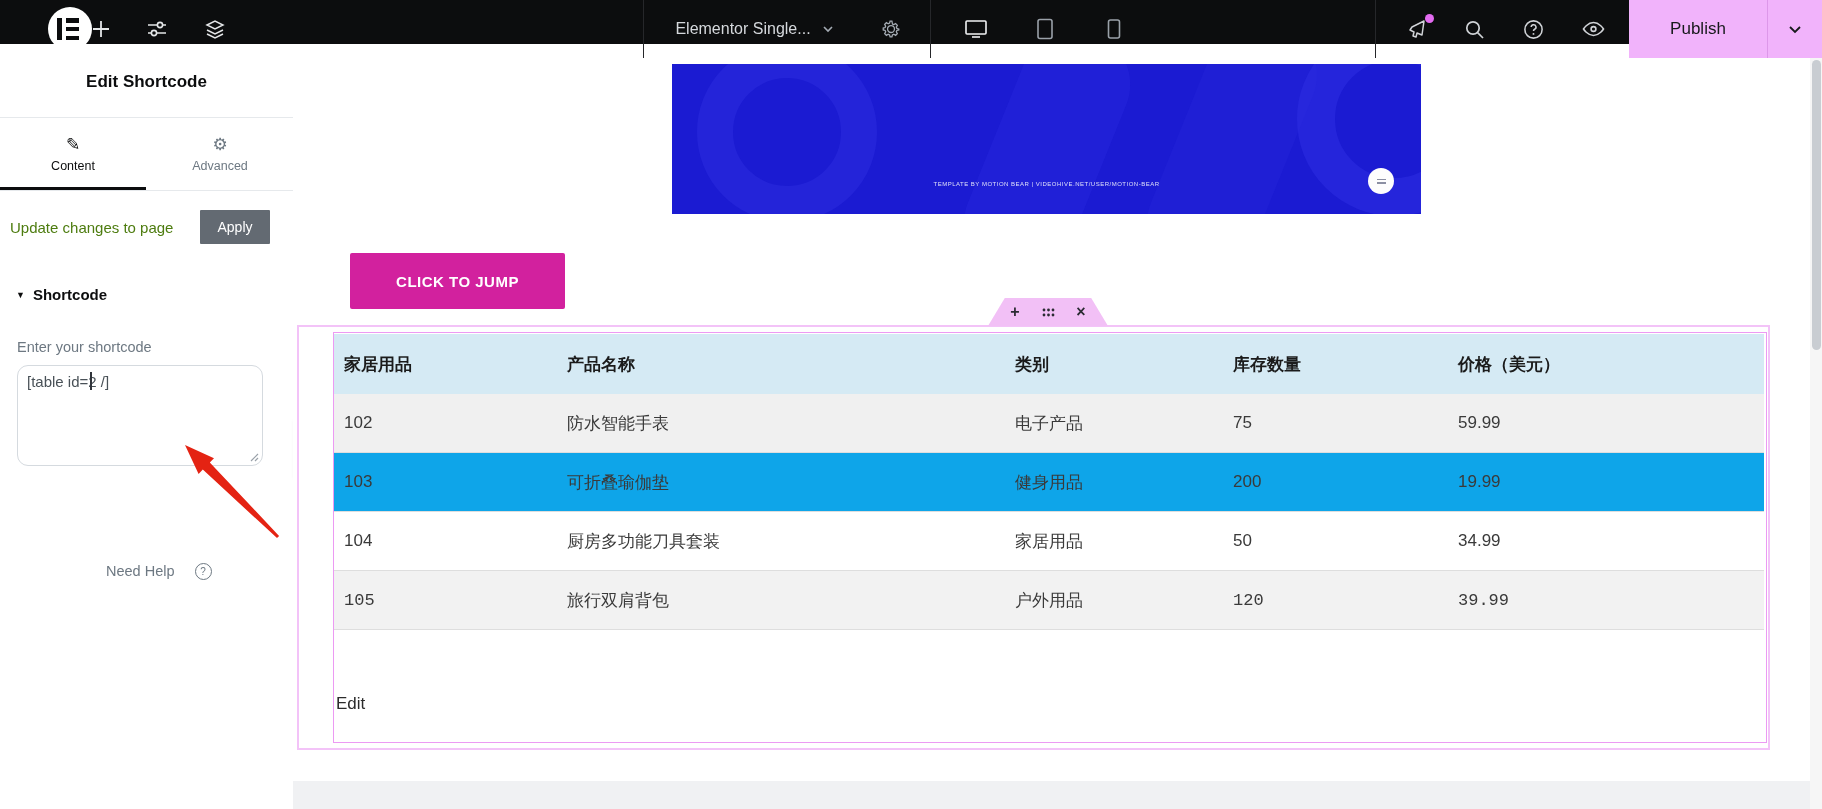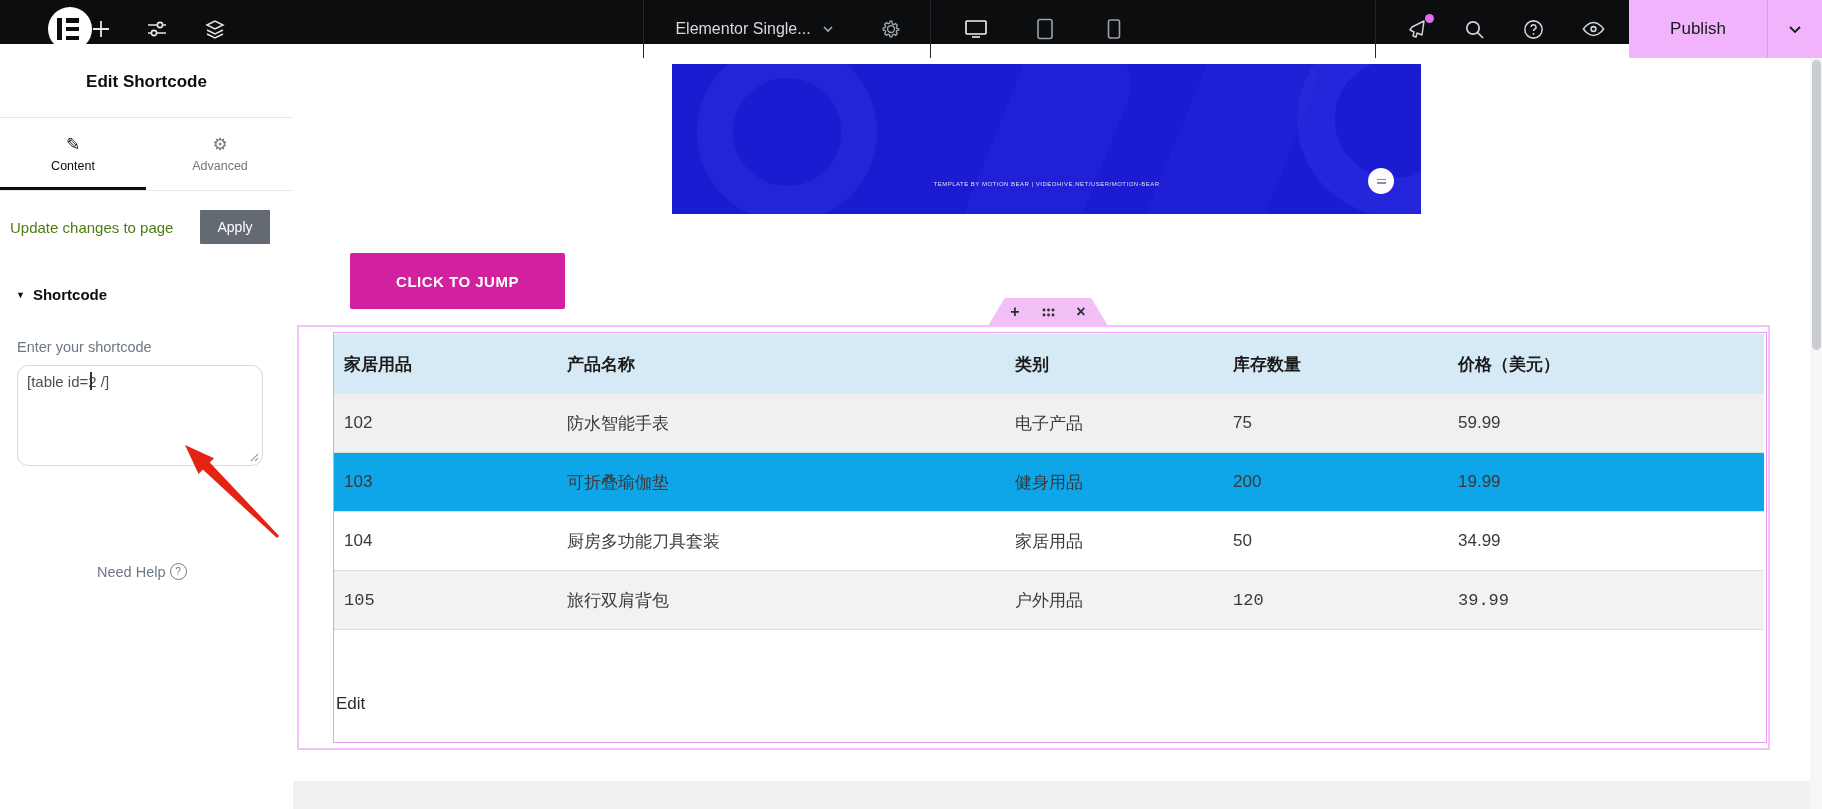--- a/index.html
+++ b/index.html
@@ -39,21 +39,21 @@
              color:#fff;font-size:14px;border-radius:1px;cursor:pointer;font-family:inherit;}
   .section-head{position:absolute;left:16px;top:228px;display:flex;align-items:center;gap:8px;cursor:pointer;
                 font-size:15px;font-weight:bold;color:#0c0d0e;}
   .section-caret{font-size:9px;color:#0c0d0e;}
   .field-label{position:absolute;left:17px;top:281px;font-size:14.5px;color:#6d7882;}
   .shortcode-box{position:absolute;left:17px;top:307px;width:246px;height:101px;background:#fff;
                  border:1px solid #d5dadf;border-radius:11px;font-size:15px;color:#495157;
                  padding:7px 9px;box-sizing:border-box;cursor:text;}
   .caret-bar{position:absolute;left:72px;top:6px;width:1.5px;height:18px;background:#30343a;}
   .resize-glyph{position:absolute;right:3px;bottom:3px;width:9px;height:9px;}
-  .need-help{position:absolute;left:97px;top:505px;display:flex;align-items:center;gap:4px;
+  .need-help{position:absolute;left:106px;top:505px;display:flex;gap:20px;
              font-size:14.5px;color:#6d7882;cursor:pointer;}
   .q-circle{width:15px;height:15px;border:1.4px solid #6d7882;border-radius:50%;display:flex;
             align-items:center;justify-content:center;font-size:10px;color:#6d7882;}
   .collapse-tab{position:absolute;left:293px;top:421px;width:21px;height:57px;background:#fff;
                 border-radius:0 8px 8px 0;box-shadow:2px 0 4px rgba(0,0,0,.12);display:flex;
                 align-items:center;justify-content:center;color:#556068;font-size:13px;cursor:pointer;}
 
   
   .canvas{position:absolute;left:293px;top:58px;width:1529px;height:751px;background:#fff;overflow:hidden;}
   .bottom-strip{position:absolute;left:0;top:723px;width:1529px;height:28px;background:#f0f1f3;}

